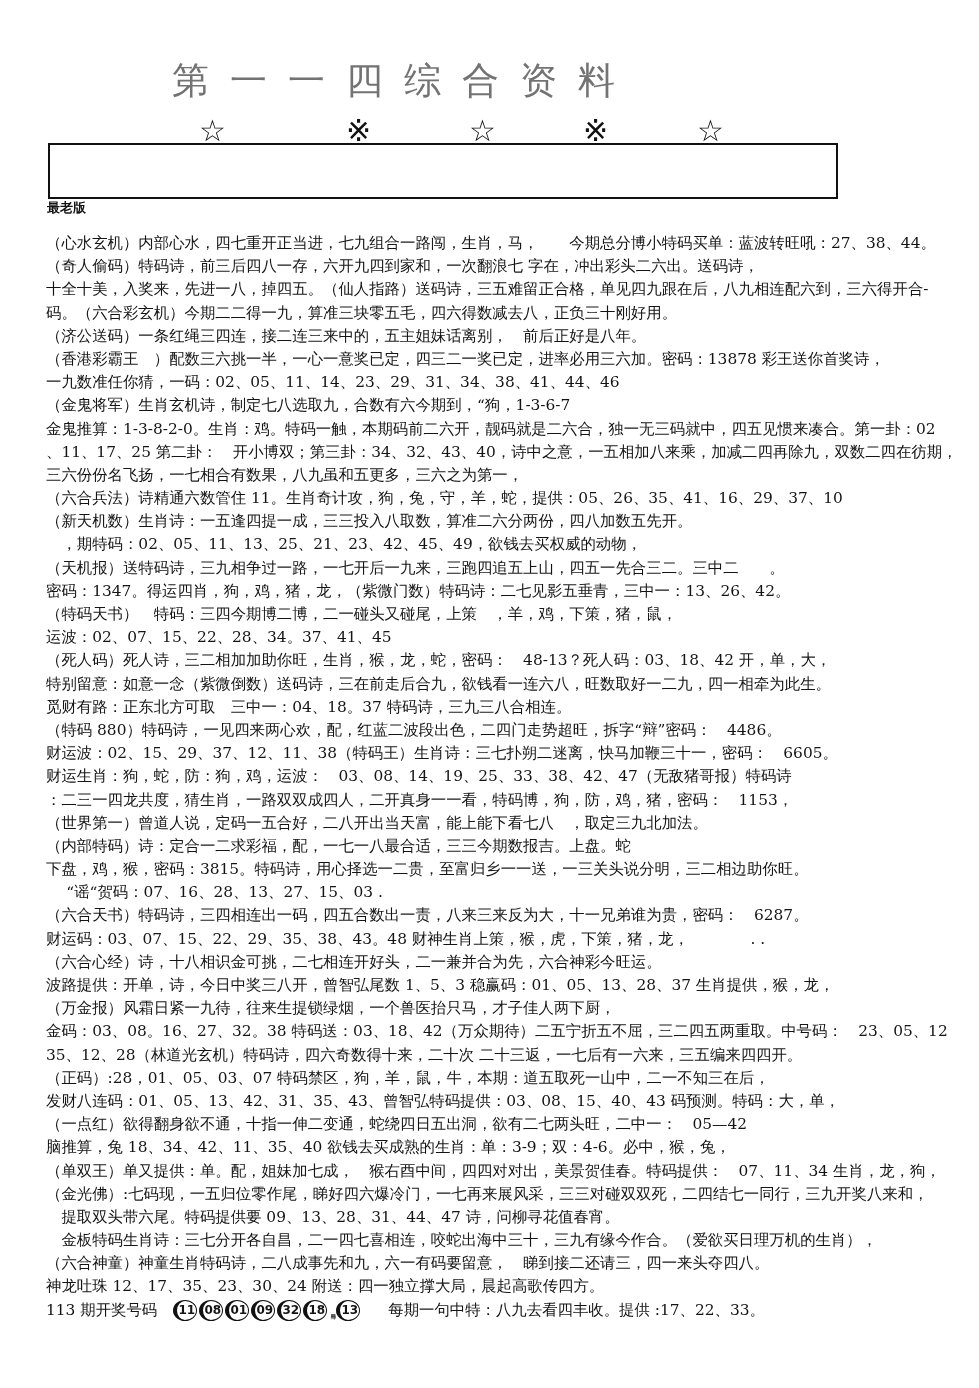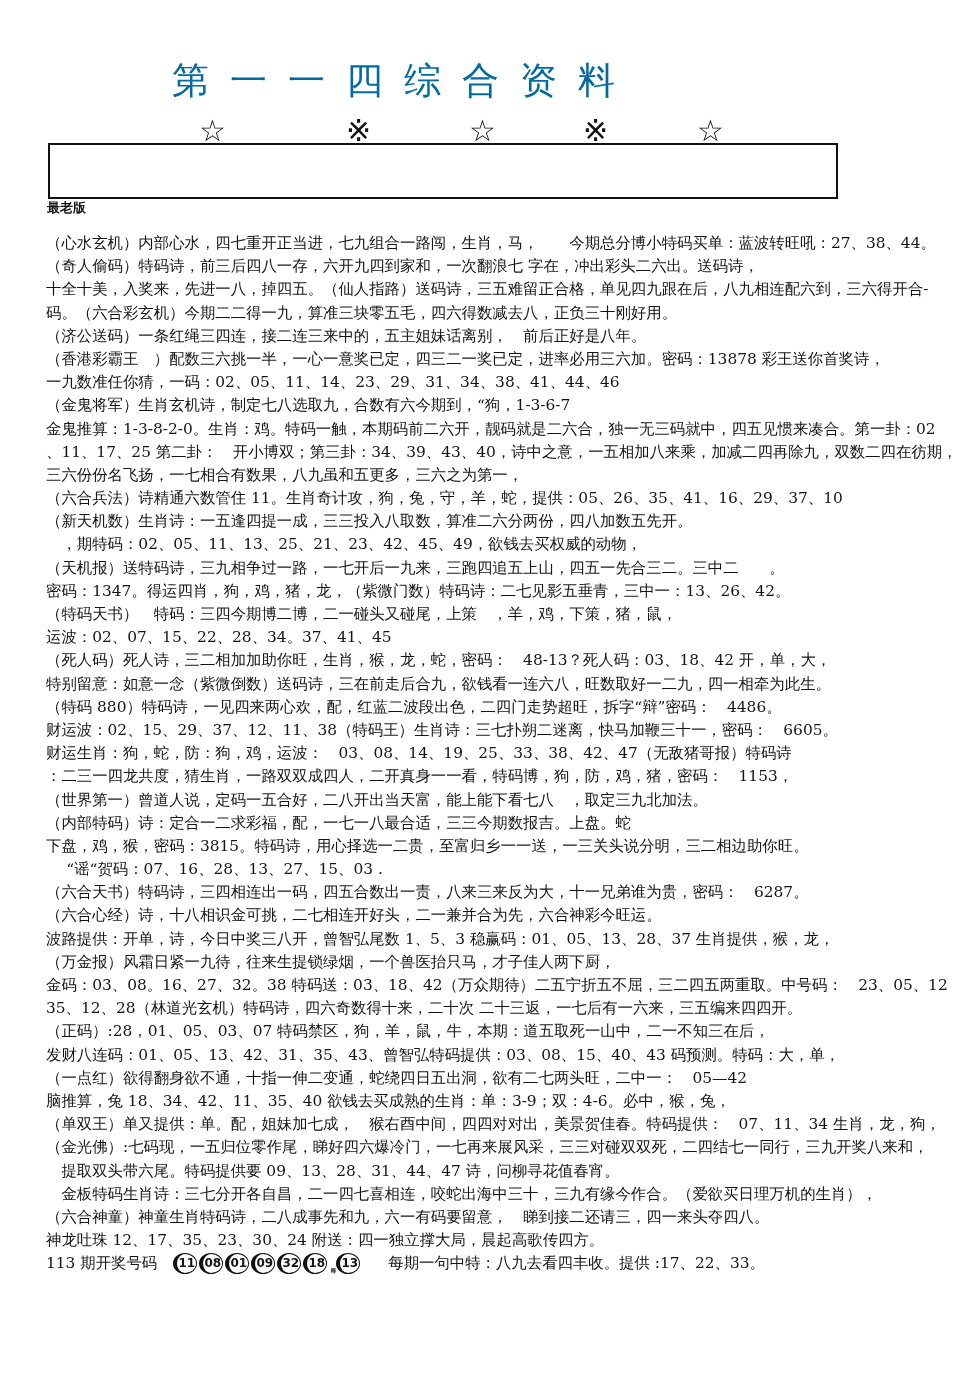--- a/index.html
+++ b/index.html
@@ -2,21 +2,21 @@
 <html><head>
   <meta charset="utf-8">
   <style>
     html, body { margin:0; padding:0; }
     body {
       width:979px; height:1388px; background:#ffffff; position:relative; overflow:hidden;
       font-family:"DejaVu Serif", "Liberation Serif", serif; color:#141414;
     }
     .title {
       position:absolute; left:172px; top:56px; font-size:37px; letter-spacing:21px;
-      white-space:nowrap; font-weight:normal; color:#0369a1;
+      white-space:nowrap; font-weight:normal; color:#737373;
     }
     .deco {
       position:absolute; top:116px; font-family:"DejaVu Sans", sans-serif;
       font-size:30px; line-height:30px; color:#111; z-index:1;
     }
     .box {
       position:absolute; left:48px; top:143px; width:786px; height:52px;
       border:2px solid #111; background:#fff; z-index:2;
     }
     .section-label {
@@ -58,40 +58,42 @@
 <div class="lines">
   <div class="line">（心水玄机）内部心水，四七重开正当进，七九组合一路闯，生肖，马，　　今期总分博小特码买单：蓝波转旺吼：27、38、44。</div>
   <div class="line">（奇人偷码）特码诗，前三后四八一存，六开九四到家和，一次翻浪七 字在，冲出彩头二六出。送码诗，</div>
   <div class="line">十全十美，入奖来，先进一八，掉四五。（仙人指路）送码诗，三五难留正合格，单见四九跟在后，八九相连配六到，三六得开合-</div>
   <div class="line">码。（六合彩玄机）今期二二得一九，算准三块零五毛，四六得数减去八，正负三十刚好用。</div>
   <div class="line">（济公送码）一条红绳三四连，接二连三来中的，五主姐妹话离别，　前后正好是八年。</div>
   <div class="line">（香港彩霸王　）配数三六挑一半，一心一意奖已定，四三二一奖已定，进率必用三六加。密码：13878 彩王送你首奖诗，</div>
   <div class="line">一九数准任你猜，一码：02、05、11、14、23、29、31、34、38、41、44、46</div>
   <div class="line">（金鬼将军）生肖玄机诗，制定七八选取九，合数有六今期到，“狗，1-3-6-7</div>
   <div class="line">金鬼推算：1-3-8-2-0。生肖：鸡。特码一触，本期码前二六开，靓码就是二六合，独一无三码就中，四五见惯来凑合。第一卦：02</div>
-  <div class="line">、11、17、25 第二卦：　开小博双；第三卦：34、39、43、40，诗中之意，一五相加八来乘，加减二四再除九，双数二四在彷期，</div>
+  <div class="line">、11、17、25 第二卦：　开小博双；第三卦：34、32、43、40，诗中之意，一五相加八来乘，加减二四再除九，双数二四在彷期，</div>
   <div class="line">三六份份名飞扬，一七相合有数果，八九虽和五更多，三六之为第一，</div>
   <div class="line">（六合兵法）诗精通六数管住 11。生肖奇计攻，狗，兔，守，羊，蛇，提供：05、26、35、41、16、29、37、10</div>
   <div class="line">（新天机数）生肖诗：一五逢四提一成，三三投入八取数，算准二六分两份，四八加数五先开。</div>
   <div class="line">　，期特码：02、05、11、13、25、21、23、42、45、49，欲钱去买权威的动物，</div>
   <div class="line">（天机报）送特码诗，三九相争过一路，一七开后一九来，三跑四追五上山，四五一先合三二。三中二　　。</div>
   <div class="line">密码：1347。得运四肖，狗，鸡，猪，龙，（紫微门数）特码诗：二七见影五垂青，三中一：13、26、42。</div>
   <div class="line">（特码天书）　特码：三四今期博二博，二一碰头又碰尾，上策　，羊，鸡，下策，猪，鼠，</div>
   <div class="line">运波：02、07、15、22、28、34。37、41、45</div>
   <div class="line">（死人码）死人诗，三二相加加助你旺，生肖，猴，龙，蛇，密码：　48-13？死人码：03、18、42 开，单，大，</div>
   <div class="line">特别留意：如意一念（紫微倒数）送码诗，三在前走后合九，欲钱看一连六八，旺数取好一二九，四一相牵为此生。</div>
+  <div class="line">觅财有路：正东北方可取　三中一：04、18。37 特码诗，三九三八合相连。</div>
   <div class="line">（特码 880）特码诗，一见四来两心欢，配，红蓝二波段出色，二四门走势超旺，拆字“辩”密码：　4486。</div>
   <div class="line">财运波：02、15、29、37、12、11、38（特码王）生肖诗：三七扑朔二迷离，快马加鞭三十一，密码：　6605。</div>
   <div class="line">财运生肖：狗，蛇，防：狗，鸡，运波：　03、08、14、19、25、33、38、42、47（无敌猪哥报）特码诗</div>
   <div class="line">：二三一四龙共度，猜生肖，一路双双成四人，二开真身一一看，特码博，狗，防，鸡，猪，密码：　1153，</div>
   <div class="line">（世界第一）曾道人说，定码一五合好，二八开出当天富，能上能下看七八　，取定三九北加法。</div>
   <div class="line">（内部特码）诗：定合一二求彩福，配，一七一八最合适，三三今期数报吉。上盘。蛇</div>
   <div class="line">下盘，鸡，猴，密码：3815。特码诗，用心择选一二贵，至富归乡一一送，一三关头说分明，三二相边助你旺。</div>
   <div class="line">　 “谣“贺码：07、16、28、13、27、15、03 .</div>
   <div class="line">（六合天书）特码诗，三四相连出一码，四五合数出一责，八来三来反为大，十一兄弟谁为贵，密码：　6287。</div>
+  <div class="line">财运码：03、07、15、22、29、35、38、43。48 财神生肖上策，猴，虎，下策，猪，龙，　　　　. .</div>
   <div class="line">（六合心经）诗，十八相识金可挑，二七相连开好头，二一兼并合为先，六合神彩今旺运。</div>
   <div class="line">波路提供：开单，诗，今日中奖三八开，曾智弘尾数 1、5、3 稳赢码：01、05、13、28、37 生肖提供，猴，龙，</div>
   <div class="line">（万金报）风霜日紧一九待，往来生提锁绿烟，一个兽医抬只马，才子佳人两下厨，</div>
   <div class="line">金码：03、08。16、27、32。38 特码送：03、18、42（万众期待）二五宁折五不屈，三二四五两重取。中号码：　23、05、12</div>
   <div class="line">35、12、28（林道光玄机）特码诗，四六奇数得十来，二十次 二十三返，一七后有一六来，三五编来四四开。</div>
   <div class="line">（正码）:28，01、05、03、07 特码禁区，狗，羊，鼠，牛，本期：道五取死一山中，二一不知三在后，</div>
   <div class="line">发财八连码：01、05、13、42、31、35、43、曾智弘特码提供：03、08、15、40、43 码预测。特码：大，单，</div>
   <div class="line">（一点红）欲得翻身欲不通，十指一伸二变通，蛇绕四日五出洞，欲有二七两头旺，二中一：　05—42</div>
   <div class="line">脑推算，兔 18、34、42、11、35、40 欲钱去买成熟的生肖：单：3-9；双：4-6。必中，猴，兔，</div>
   <div class="line">（单双王）单又提供：单。配，姐妹加七成，　猴右酉中间，四四对对出，美景贺佳春。特码提供：　07、11、34 生肖，龙，狗，</div>

